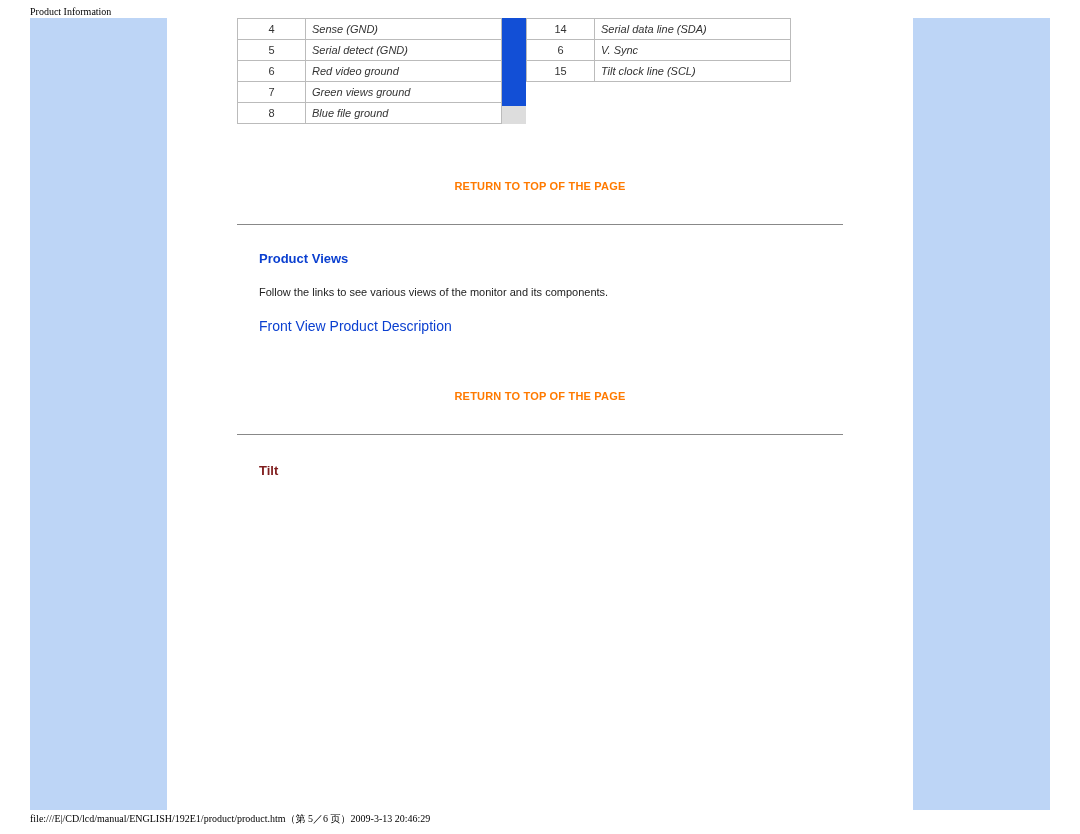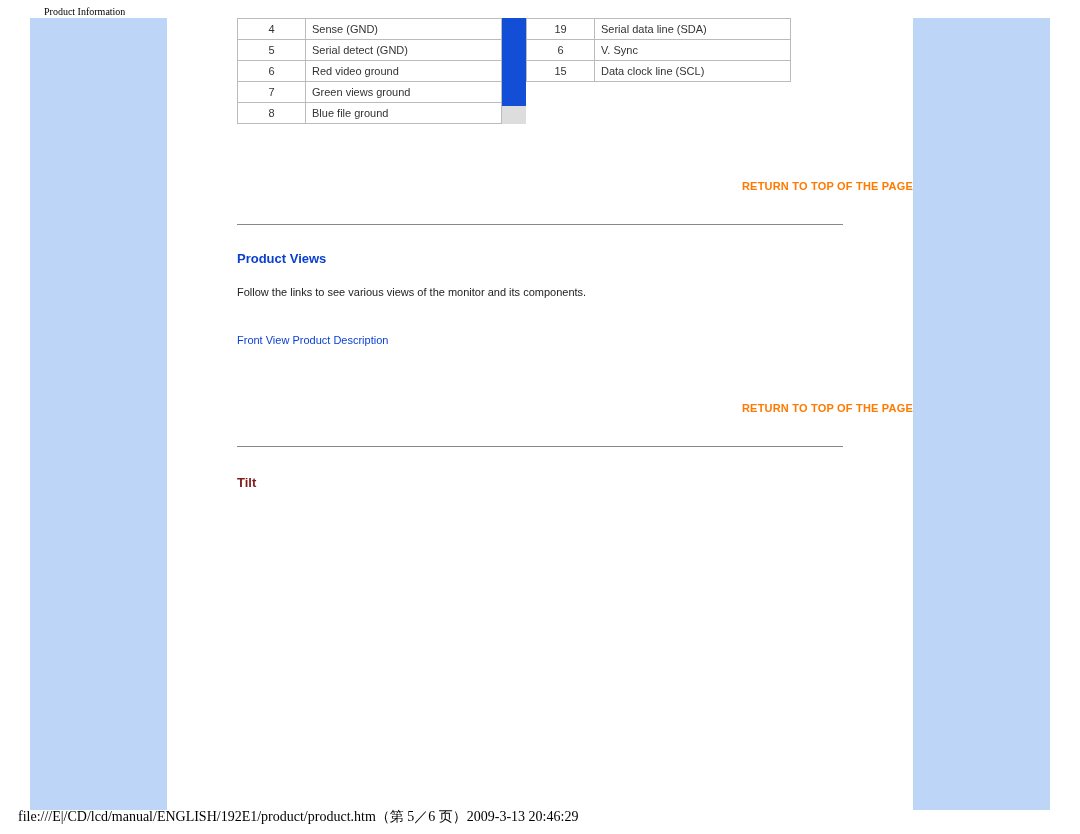--- a/index.html
+++ b/index.html
@@ -9,21 +9,21 @@
     height: 834px;
     background: #fff;
     font-family: Arial, Helvetica, sans-serif;
     font-size: 11px;
     color: #000;
     position: relative;
   }
   .page-header {
     position: absolute;
     top: 6px;
-    left: 44px;
+    left: 30px;
     font-family: "Times New Roman", serif;
     font-size: 10px;
     text-align: right;
   }
   .leftbar {
     position: absolute;
     left: 30px;
     top: 18px;
     width: 137px;
     height: 792px;
@@ -59,82 +59,83 @@
     padding: 3px 6px;
     height: 14px;
     color: #333;
   }
   table.pin td.num {
     width: 55px;
     text-align: center;
   }
   table.pin td.desc {
     width: 183px;
+    font-style: italic;
   }
   .separator {
     width: 24px;
     display: flex;
     flex-direction: column;
     align-self: stretch;
   }
   .separator .blue {
     flex: none;
     height: 88px;
     background: #124fd6;
   }
   .separator .gray {
     flex: 1;
     background: #ddd;
   }
   .toplink {
-    text-align: right;
+    text-align: center;
     color: #ff7a00;
     font-size: 11px;
     font-weight: bold;
     letter-spacing: .2px;
     margin-top: 56px;
     margin-bottom: 32px;
   }
   .toplink a { color: #ff7a00; text-decoration: none; }
   hr.section {
     border: none;
     border-top: 1px solid #888;
     margin: 0 70px 0 70px;
   }
   .sect {
-    padding: 0 70px;
+    padding: 0 92px;
   }
   h3.blue {
     color: #0a3fd0;
     font-size: 13px;
     font-weight: bold;
     margin: 26px 0 20px 0;
   }
   p.small {
     font-size: 11px;
     color: #222;
-    margin: 0 0 36px 0;
+    margin: 0 0 20px 0;
   }
   a.link {
     color: #0a3fd0;
     text-decoration: none;
-    font-size: 11px;
+    font-size: 14px;
   }
   h4.sub {
     font-size: 13px;
     font-weight: bold;
     color: #7f1d1d;
     margin: 28px 0 0 0;
   }
   .footer {
     position: absolute;
-    left: 18px;
+    left: 30px;
     bottom: 8px;
     font-family: "Times New Roman", serif;
-    font-size: 14px;
+    font-size: 10px;
     color: #000;
   }
 </style>
 </head>
 <body>
 
 <div class="page-header">Product Information</div>
 
 <div class="leftbar"></div>
 <div class="rightbar"></div>
@@ -166,30 +167,30 @@
           </tr>
     </tbody>
       </table>
     <div class="separator">
       <div class="blue"></div>
       <div class="gray"></div>
     </div>
     <table class="pin">
       <tbody>
           <tr>
-            <td class="num">19</td>
+            <td class="num">14</td>
             <td class="desc">Serial data line (SDA)</td>
           </tr>
       <tr>
             <td class="num">6</td>
             <td class="desc">V. Sync</td>
           </tr>
       <tr>
             <td class="num">15</td>
-            <td class="desc">Data clock line (SCL)</td>
+            <td class="desc">Tilt clock line (SCL)</td>
           </tr>
     </tbody>
       </table>
   </div>
 
   <div class="toplink">
     <a href="#">RETURN TO TOP OF THE PAGE</a>
   </div>
 
   <hr class="section">

